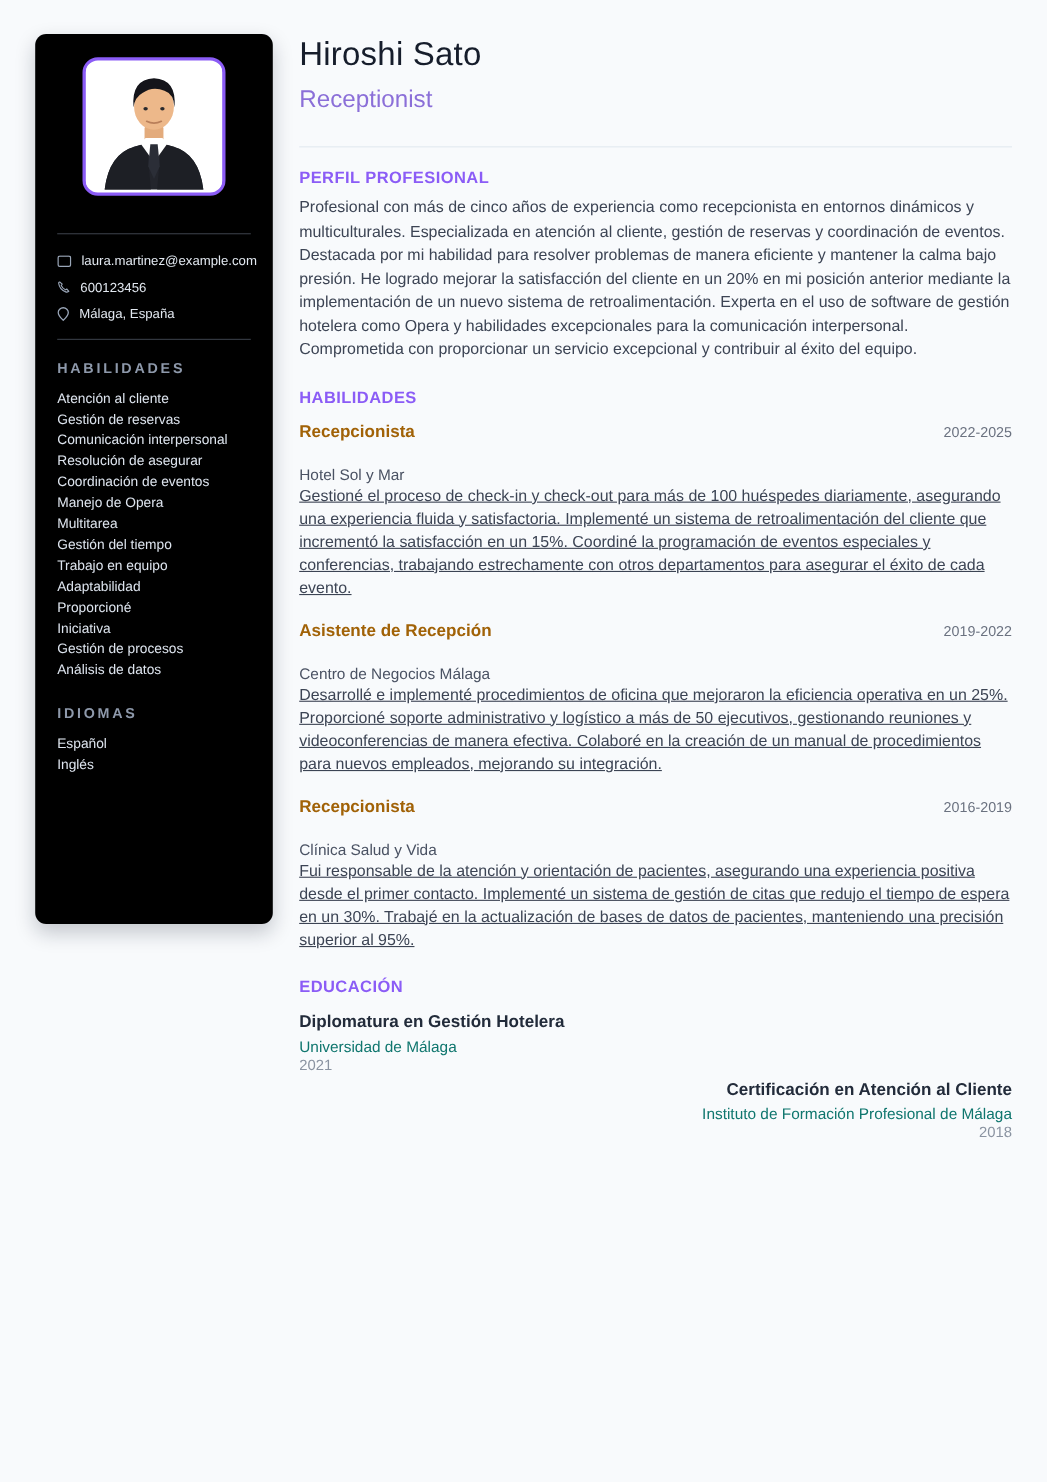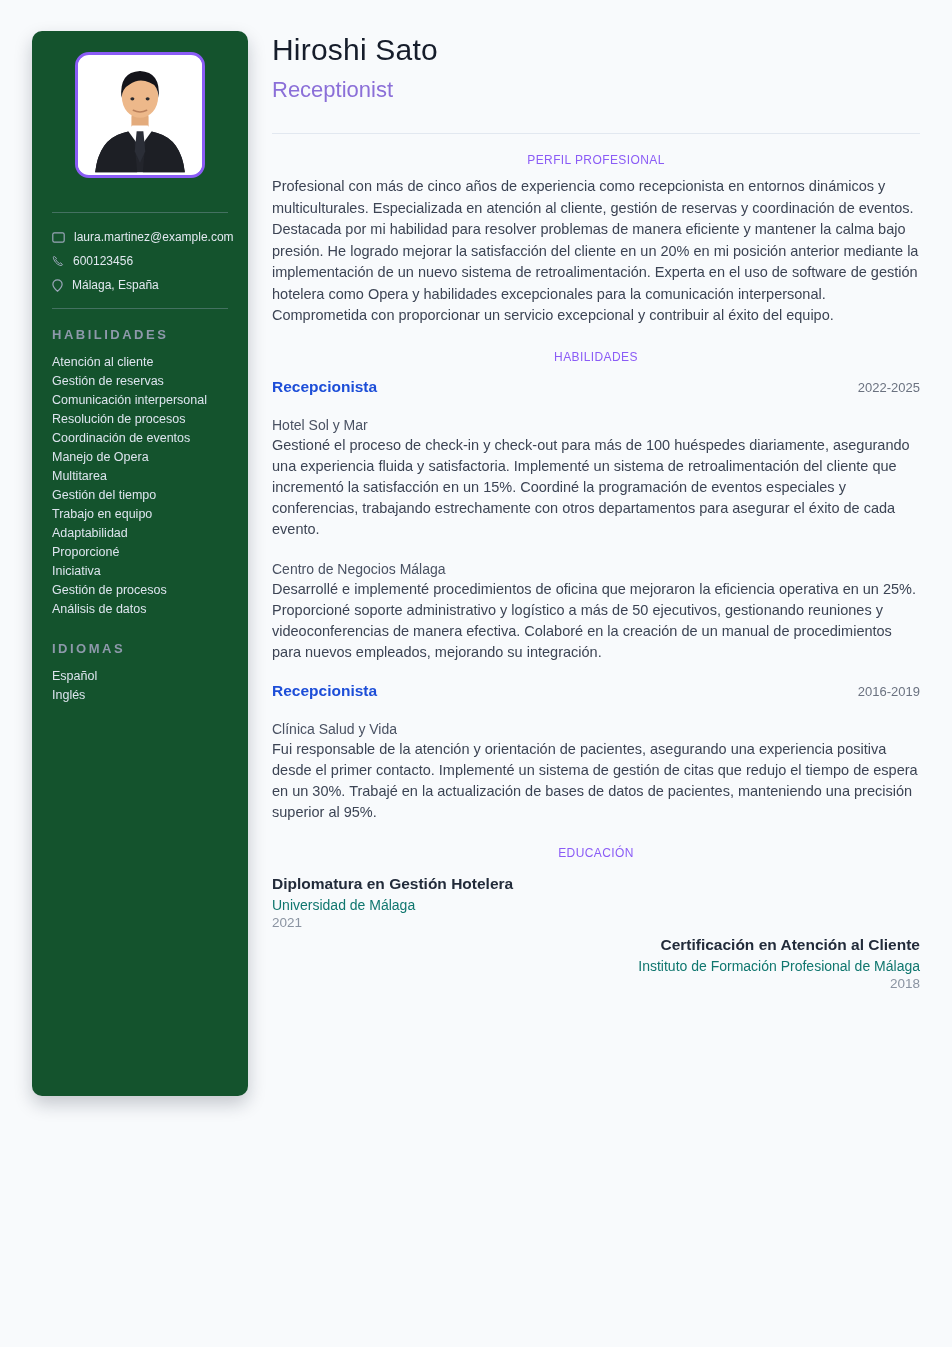--- a/index.html
+++ b/index.html
@@ -3,22 +3,22 @@
 <meta charset="utf-8">
 <style>
   * { margin:0; padding:0; box-sizing:border-box; }
   html,body { background:#f8fafc; }
   body { font-family:"Liberation Sans", sans-serif; }
   .page { width:952px; height:1347px; background:#f8fafc; position:relative; overflow:hidden; }
   .layout { display:flex; padding:31px 32px 0 32px; gap:24px; align-items:flex-start; }
 
   
   .sidebar {
-    width:216px; height:1065px; flex:0 0 216px;
-    background:#14532d; border-radius:10px;
+    width:216px; height:809px; flex:0 0 216px;
+    background:#000000; border-radius:10px;
     padding:21px 16px 24px 16px; color:#dbe3ec;
     box-shadow:0 8px 18px rgba(15,23,42,.22);
   }
   .photo-frame {
     width:130px; height:126px; margin:0 auto;
     border:3px solid #8b5cf6; border-radius:14px;
     background:#ffffff; overflow:hidden;
   }
   .photo-frame svg { display:block; width:100%; height:100%; }
   .side-divider { height:1px; background:rgba(148,163,184,.38); margin-left:4px; margin-right:4px; }
@@ -32,30 +32,30 @@
     color:#8e99ab; margin:18px 4px 11px 4px;
   }
   .side-title.langs { margin-top:22px; }
   .skill-item, .lang-item { font-size:12.5px; line-height:19px; color:#dde4ee; padding:0 4px; }
 
   
   .main { flex:1 1 auto; padding-top:2px; }
   .name { font-size:30px; font-weight:400; color:#161d2b; letter-spacing:.2px; }
   .subtitle { font-size:22px; color:#8b6fd8; margin-top:10px; }
   .head-divider { border:none; border-top:1px solid #e2e8f0; margin-top:30px; }
-  .section-title { color:#8b5cf6; font-weight:normal; font-size:12px; letter-spacing:.4px; margin-top:19px;text-align:center; }
+  .section-title { color:#8b5cf6; font-weight:bold; font-size:15px; letter-spacing:.4px; margin-top:19px; }
   .profile-text { margin-top:9px; font-size:14.5px; line-height:21.5px; color:#3c4454; }
   .section-gap { margin-top:23px; }
   .job { margin-top:14px; }
   .job + .job { margin-top:19px; }
   .job-head { display:flex; justify-content:space-between; align-items:baseline; }
-  .job-role { font-size:15.5px; font-weight:bold; color:#1d4ed8; }
+  .job-role { font-size:15.5px; font-weight:bold; color:#a16207; }
   .job-dates { font-size:13px; color:#6b7280; }
   .job-company { font-size:14px; color:#4a5263; margin-top:21px; }
-  .job-desc { font-size:14.5px; line-height:21px; color:#3c4454; margin-top:2px; }
+  .job-desc { font-size:14.5px; line-height:21px; color:#3c4454; margin-top:2px;text-decoration:underline; }
   .edu { margin-top:15px; }
   .edu + .edu { margin-top:6px;text-align:right; }
   .edu-degree { font-size:15.5px; font-weight:bold; color:#222b3a; }
   .edu-school { font-size:14px; color:#0f766e; margin-top:4px; }
   .edu-year { font-size:13.5px; color:#8a93a1; margin-top:2px; }
 </style>
 </head>
 <body>
 
 <div class="page">
@@ -102,21 +102,21 @@
         </div>
       </div>
 
       <div class="side-divider divider-skills"></div>
 
       <div class="side-title">HABILIDADES</div>
       <div>
         <div class="skill-item">Atención al cliente</div>
         <div class="skill-item">Gestión de reservas</div>
         <div class="skill-item">Comunicación interpersonal</div>
-        <div class="skill-item">Resolución de procesos</div>
+        <div class="skill-item">Resolución de asegurar</div>
         <div class="skill-item">Coordinación de eventos</div>
         <div class="skill-item">Manejo de Opera</div>
         <div class="skill-item">Multitarea</div>
         <div class="skill-item">Gestión del tiempo</div>
         <div class="skill-item">Trabajo en equipo</div>
         <div class="skill-item">Adaptabilidad</div>
         <div class="skill-item">Proporcioné</div>
         <div class="skill-item">Iniciativa</div>
         <div class="skill-item">Gestión de procesos</div>
         <div class="skill-item">Análisis de datos</div>
@@ -142,20 +142,24 @@
       <div class="job">
         <div class="job-head">
           <span class="job-role">Recepcionista</span>
           <span class="job-dates">2022-2025</span>
         </div>
         <div class="job-company">Hotel Sol y Mar</div>
         <div class="job-desc">Gestioné el proceso de check-in y check-out para más de 100 huéspedes diariamente, asegurando una experiencia fluida y satisfactoria. Implementé un sistema de retroalimentación del cliente que incrementó la satisfacción en un 15%. Coordiné la programación de eventos especiales y conferencias, trabajando estrechamente con otros departamentos para asegurar el éxito de cada evento.</div>
       </div>
 
       <div class="job">
+        <div class="job-head">
+          <span class="job-role">Asistente de Recepción</span>
+          <span class="job-dates">2019-2022</span>
+        </div>
         <div class="job-company">Centro de Negocios Málaga</div>
         <div class="job-desc">Desarrollé e implementé procedimientos de oficina que mejoraron la eficiencia operativa en un 25%. Proporcioné soporte administrativo y logístico a más de 50 ejecutivos, gestionando reuniones y videoconferencias de manera efectiva. Colaboré en la creación de un manual de procedimientos para nuevos empleados, mejorando su integración.</div>
       </div>
 
       <div class="job">
         <div class="job-head">
           <span class="job-role">Recepcionista</span>
           <span class="job-dates">2016-2019</span>
         </div>
         <div class="job-company">Clínica Salud y Vida</div>

